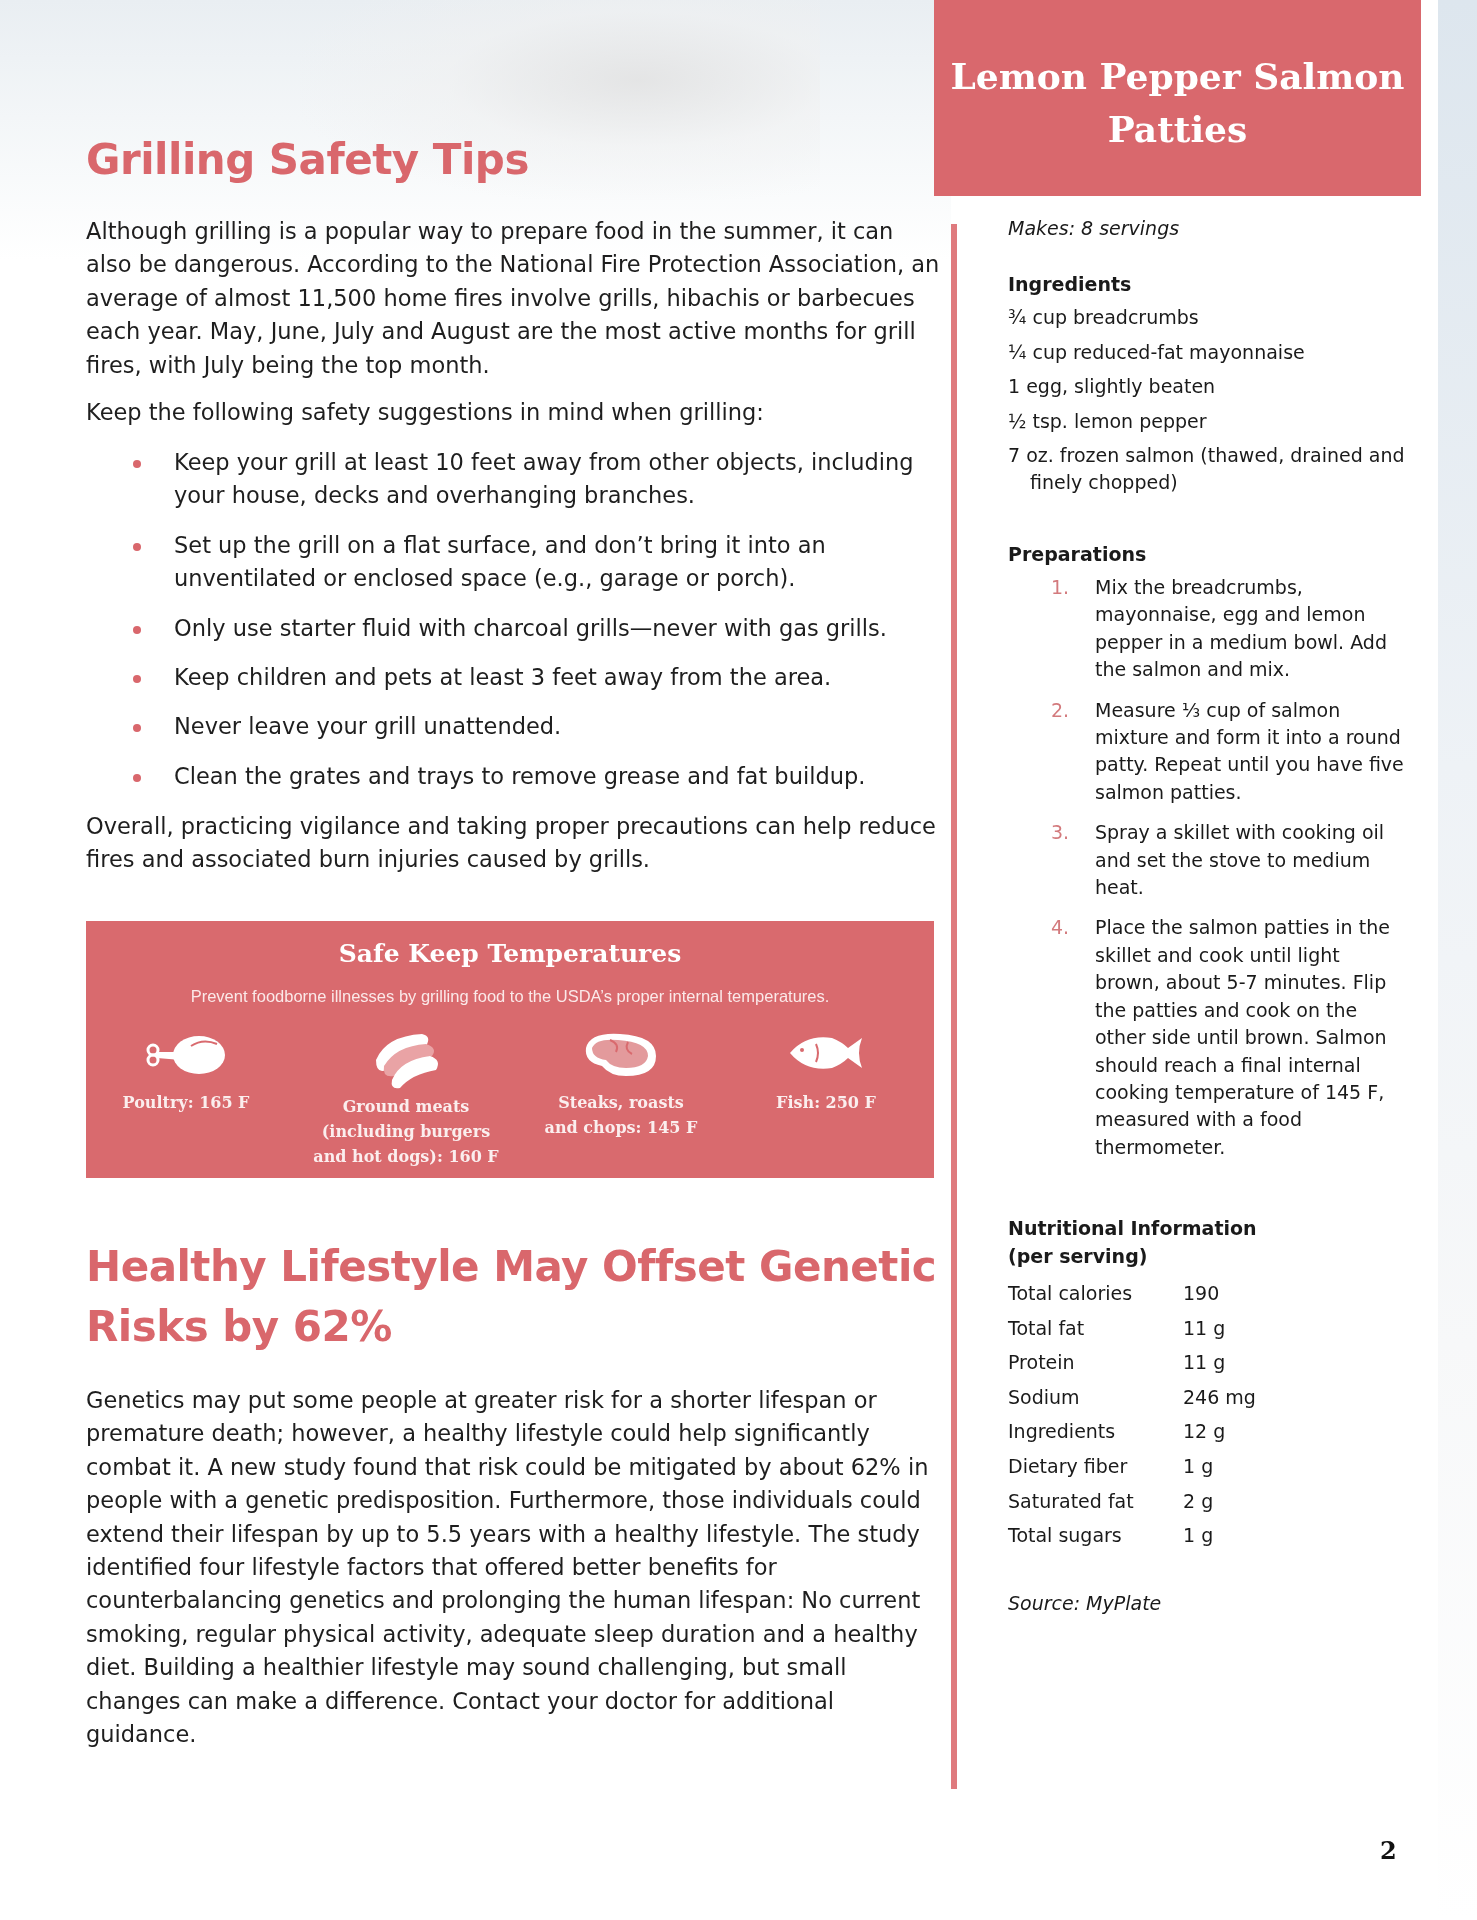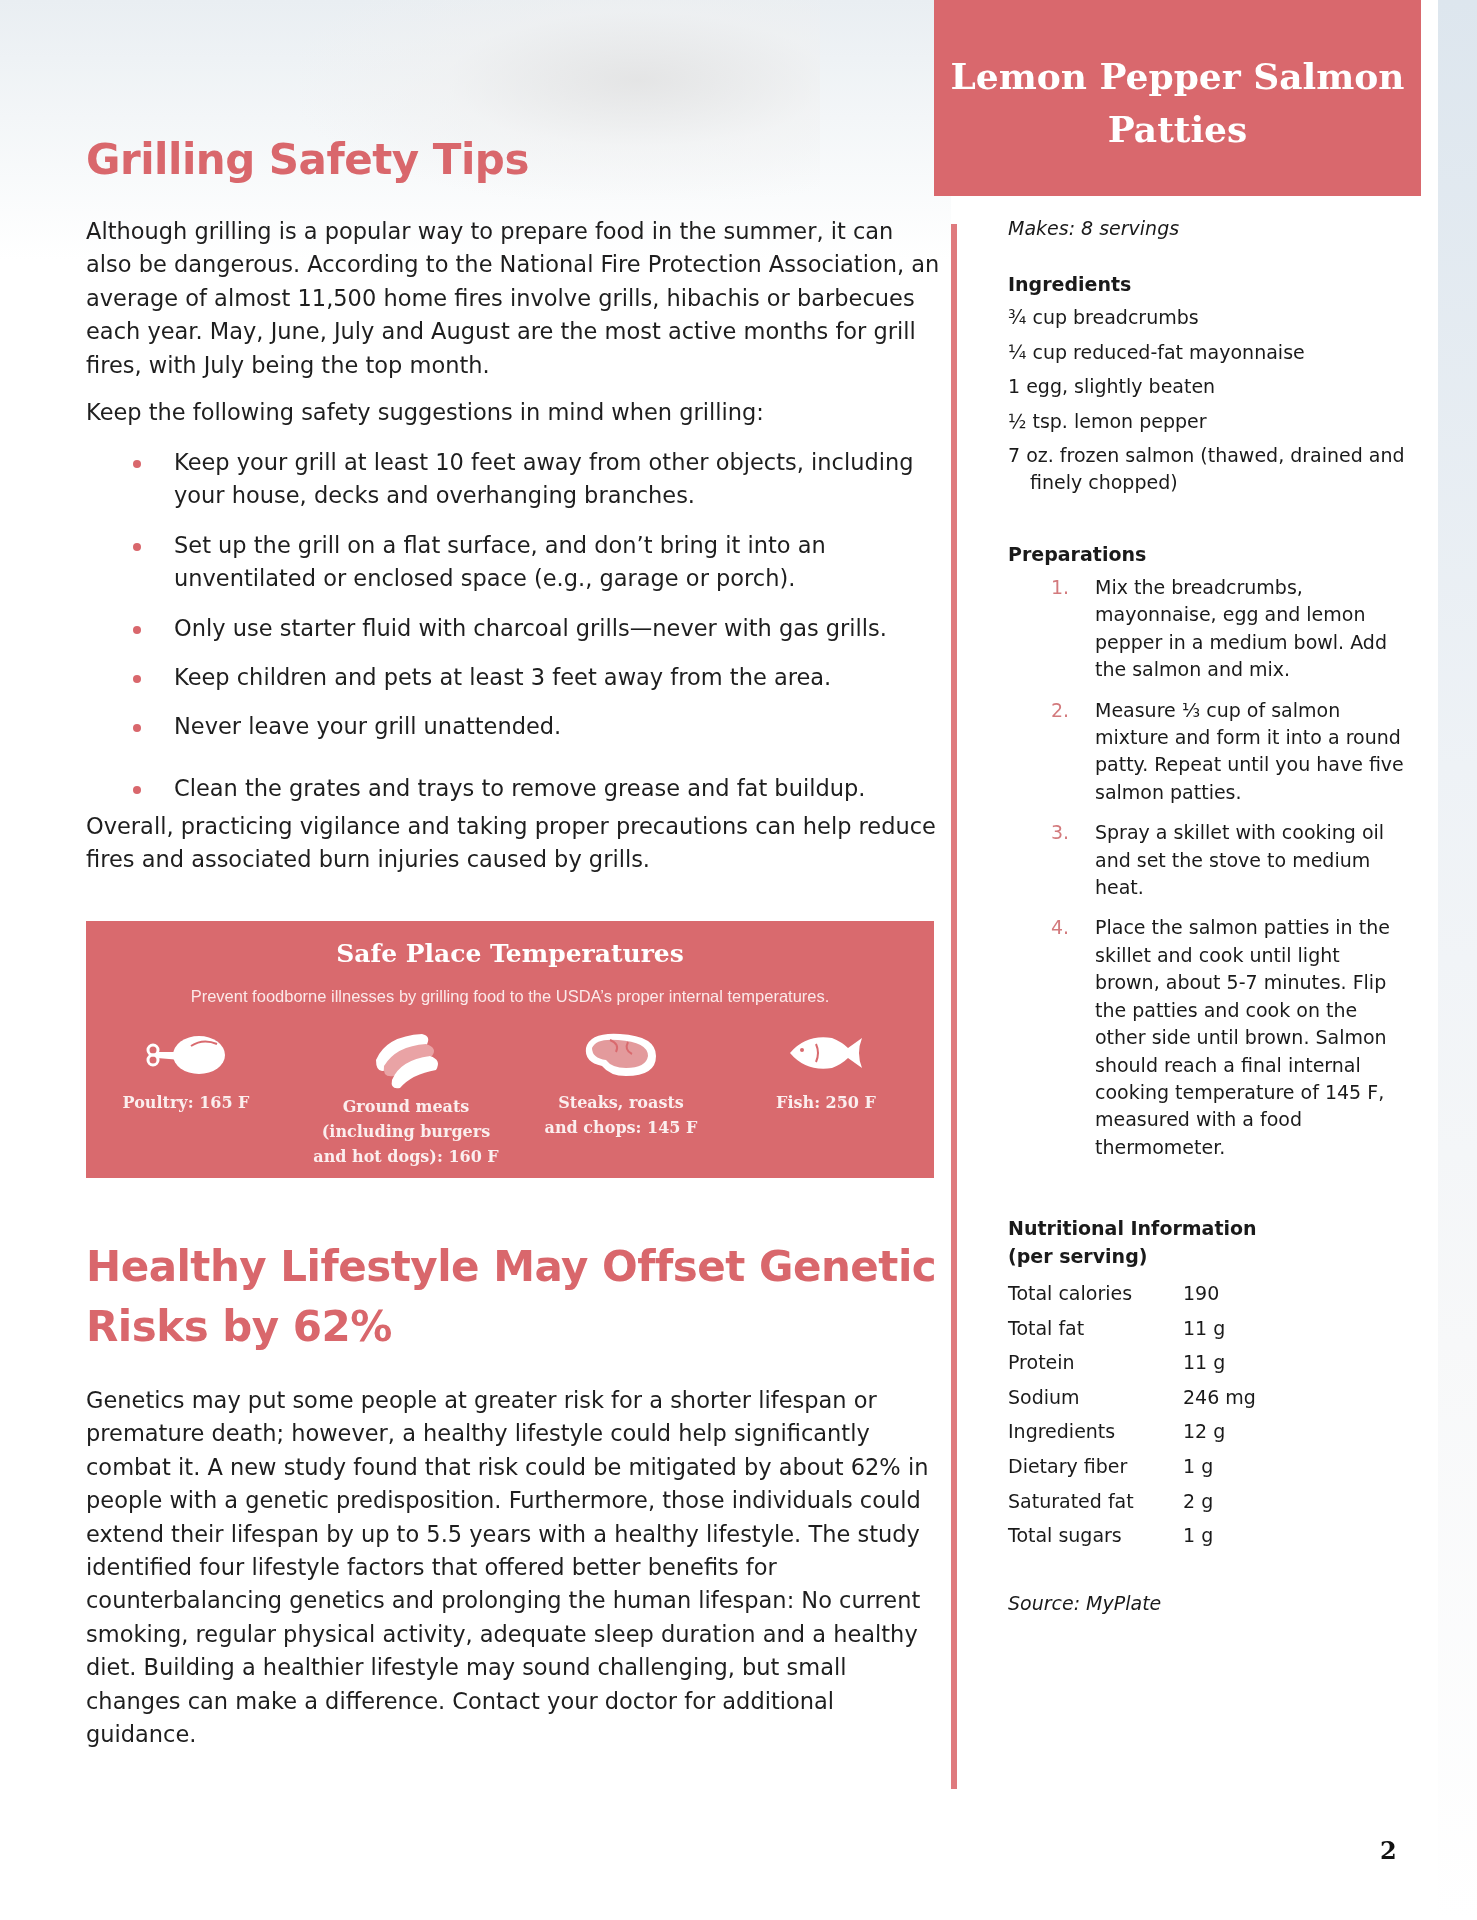--- a/index.html
+++ b/index.html
@@ -102,34 +102,34 @@
     <span>Set up the grill on a flat surface, and don’t bring it into an unventilated or enclosed space (e.g., garage or porch).</span>
   </li>
   <li style="margin-bottom:16px;">
     <span class="bullet-dot"></span>
     <span>Only use starter fluid with charcoal grills—never with gas grills.</span>
   </li>
   <li style="margin-bottom:16px;">
     <span class="bullet-dot"></span>
     <span>Keep children and pets at least 3 feet away from the area.</span>
   </li>
-  <li style="margin-bottom:28px;">
+  <li style="margin-bottom:16px;">
     <span class="bullet-dot"></span>
     <span>Never leave your grill unattended.</span>
   </li>
   <li>
     <span class="bullet-dot"></span>
     <span>Clean the grates and trays to remove grease and fat buildup.</span>
   </li>
 </ul>
 
 <p class="body-text" style="top:810px;">Overall, practicing vigilance and taking proper precautions can help reduce fires and associated burn injuries caused by grills.</p>
 
 <div class="temp-box">
-  <div class="temp-title">Safe Place Temperatures</div>
+  <div class="temp-title">Safe Keep Temperatures</div>
   <div class="temp-sub">Prevent foodborne illnesses by grilling food to the USDA’s proper internal temperatures.</div>
 
   <div class="temp-item" style="left:20px; width:160px;">
     <svg width="90" height="50" viewBox="0 0 90 50">
       <ellipse cx="58" cy="25" rx="26" ry="19" fill="#fff"></ellipse>
       <path d="M40 22 L16 22 L16 28 L40 30 Z" fill="#fff"></path>
       <circle cx="12" cy="20" r="5" fill="none" stroke="#fff" stroke-width="3"></circle>
       <circle cx="12" cy="30" r="5" fill="none" stroke="#fff" stroke-width="3"></circle>
       <path d="M50 16 Q62 8 76 14" stroke="#d96a6e" stroke-width="2" fill="none"></path>
     </svg>

